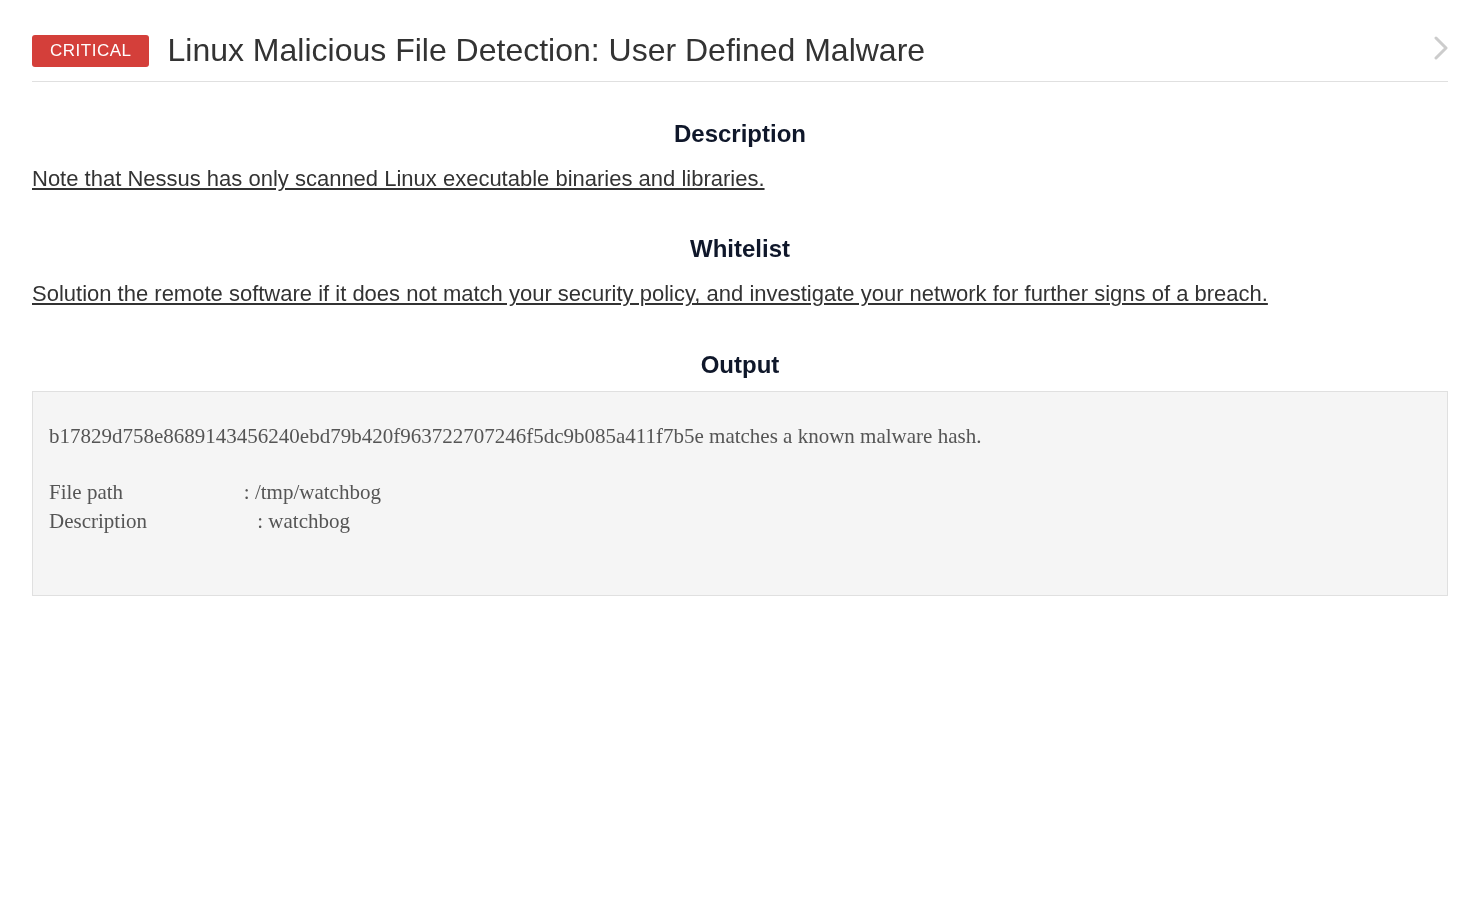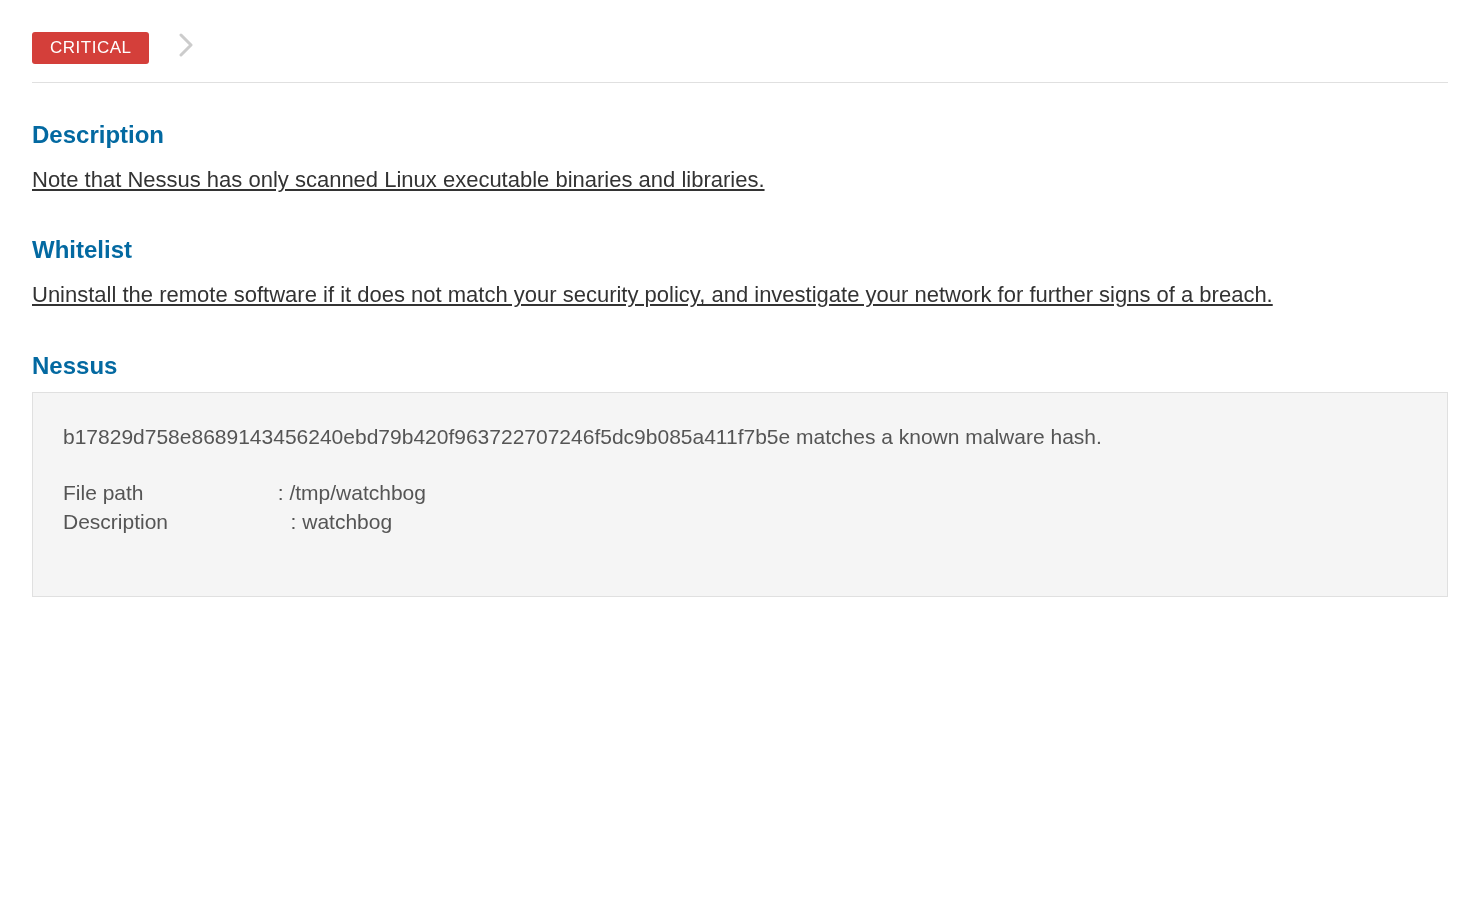--- a/index.html
+++ b/index.html
@@ -9,21 +9,21 @@
     }
     body {
       font-family: "Helvetica Neue", Helvetica, Arial, sans-serif;
       background: #ffffff;
       padding: 32px;
       color: #333;
     }
     .header-row {
       display: flex;
       align-items: center;
-      padding-bottom: 18px;
+      padding-bottom: 12px;
       border-bottom: 1px solid #e0e0e0;
       position: relative;
     }
     .severity-badge {
       background: #d43f3a;
       color: #fff;
       font-size: 17px;
       font-weight: 500;
       letter-spacing: 0.5px;
       padding: 6px 18px;
@@ -41,74 +41,76 @@
       font-size: 28px;
       margin-left: 12px;
       cursor: pointer;
     }
     .section {
       margin-top: 38px;
     }
     .section-heading {
       font-size: 24px;
       font-weight: 700;
-      color: #0369a1;
+      color: #0f172a;
       margin-bottom: 12px;
+      text-align: center;
     }
     .section-text {
       font-size: 22px;
       line-height: 1.7;
       color: #333;
       font-weight: 400;
     }
     .section-text p {
       margin-bottom: 32px;
     }
     .section-text p:last-child {
       margin-bottom: 0;
       text-decoration: underline;
     }
     .output-box {
       background: #f5f5f5;
       border: 1px solid #e0e0e0;
-      padding: 30px 32px 60px 30px;
+      padding: 30px 32px 60px 16px;
       margin-top: 12px;
-      font-family: Liberation Sans, sans-serif;
+      font-family: Liberation Serif, serif;
       font-size: 21px;
       line-height: 1.35;
       color: #555;
       white-space: pre-wrap;
       word-break: break-word;
     }
   </style>
 </head>
 <body>
 
 <div class="header-row">
   <span class="severity-badge">CRITICAL</span>
+  <span class="finding-title">Linux Malicious File Detection: User Defined Malware</span>
   <span class="chevron">
     <svg width="14" height="24" viewBox="0 0 14 24" fill="none" stroke="#cccccc" stroke-width="3" stroke-linecap="round" stroke-linejoin="round">
       <polyline points="2,2 12,12 2,22"></polyline>
     </svg>
   </span>
 </div>
 
 <div class="section">
   <div class="section-heading">Description</div>
   <div class="section-text">
     <p>Note that Nessus has only scanned Linux executable binaries and libraries.</p>
   </div>
 </div>
 
 <div class="section">
   <div class="section-heading">Whitelist</div>
   <div class="section-text">
-    <p>Uninstall the remote software if it does not match your security policy, and investigate your network for further signs of a breach.</p>
+    <p>Solution the remote software if it does not match your security policy, and investigate your network for further signs of a breach.</p>
   </div>
 </div>
 
 <div class="section">
-  <div class="section-heading">Nessus</div>
+  <div class="section-heading">Output</div>
   <div class="output-box">b17829d758e8689143456240ebd79b420f963722707246f5dc9b085a411f7b5e matches a known malware hash.
 
 File path                       : /tmp/watchbog
 Description                     : watchbog</div>
 </div>
 
 </body></html>

